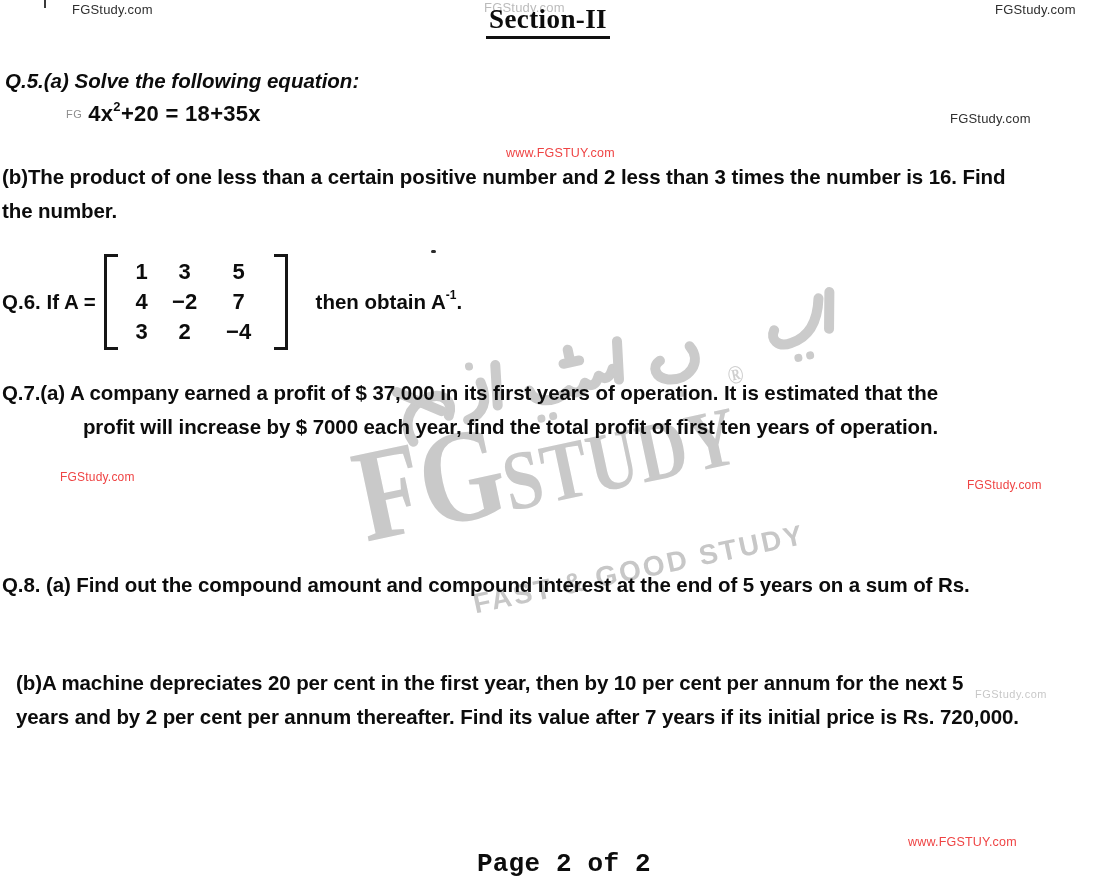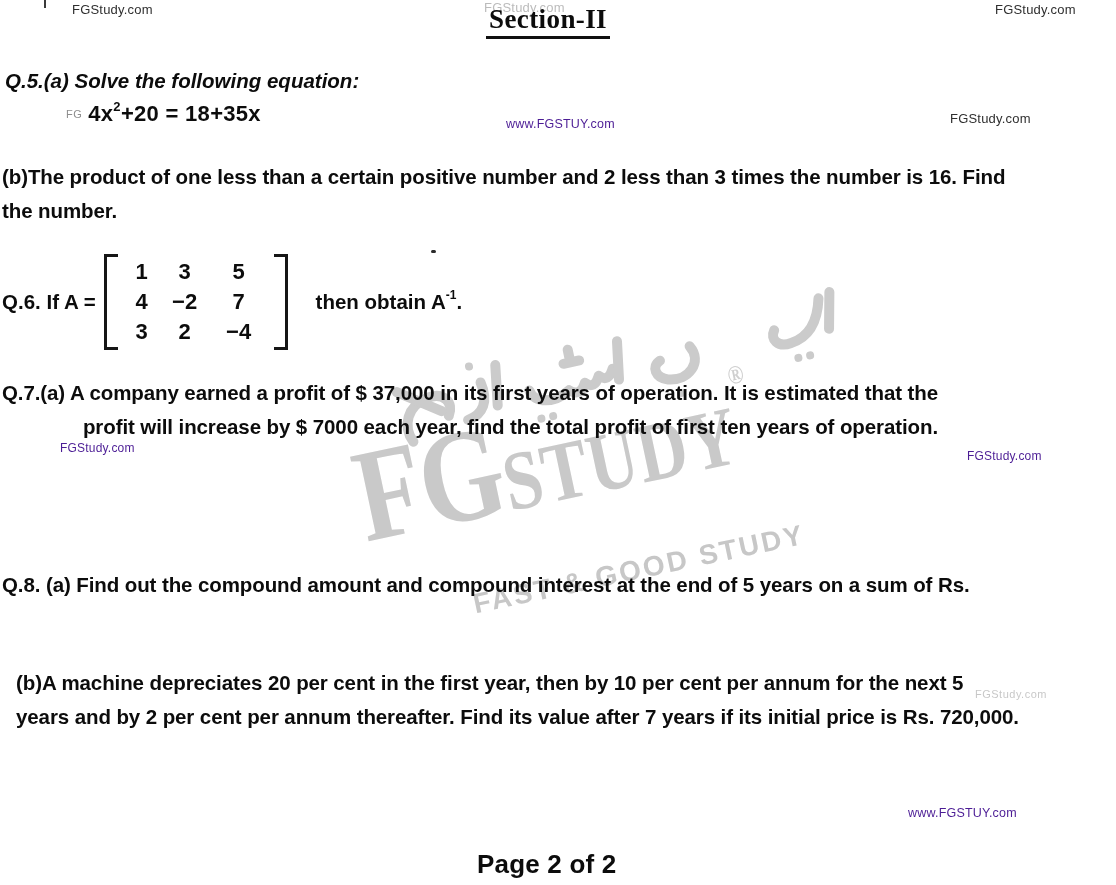--- a/index.html
+++ b/index.html
@@ -8,21 +8,21 @@
     background:#ffffff;
     font-family:"Liberation Sans", sans-serif;
     color:#0c0c0c;
   }
   .abs{position:absolute;}
   
   .wm-sm{
     font-family:"Liberation Sans", sans-serif;
     font-size:13px;color:#2f2f2f;letter-spacing:.2px;white-space:nowrap;
   }
-  .wm-url{font-size:12.5px;color:#4c1d95;}
+  .wm-url{font-size:12.5px;color:#ef4444;margin-top:29px;}
   .wm-ghost{color:#8f8f8f;opacity:.6;}
   .wm-faint{font-size:11px;color:#9a9a9a;opacity:.55;letter-spacing:.5px;}
   
   .title{
     font-family:"Liberation Serif", serif;
     font-weight:bold;font-size:27px;letter-spacing:.4px;
     border-bottom:3px solid #101010;padding:0 3px 1px 3px;
     white-space:nowrap;
     text-align:center;
   }
@@ -165,13 +165,13 @@
 </div>
 
 <div class="abs wm-faint" style="left:975px;top:688px;">FGStudy.com</div>
 
 <div class="abs" style="left:16px;top:666px;">
   <div class="pline">(b)A machine depreciates 20 per cent in the first year, then by 10 per cent per annum for the next 5</div>
   <div class="pline">years and by 2 per cent per annum thereafter. Find its value after 7 years if its initial price is Rs. 720,000.</div>
 </div>
 
 <div class="abs wm-sm wm-url" style="left:908px;top:806px;">www.FGSTUY.com</div>
-<div class="abs footer" style="left:477px;top:849px;">Page 2 of 2</div>
+<div class="abs footer" style="left:477px;top:849px;font-family:Liberation Mono, monospace;">Page 2 of 2</div>
 
 </body></html>

